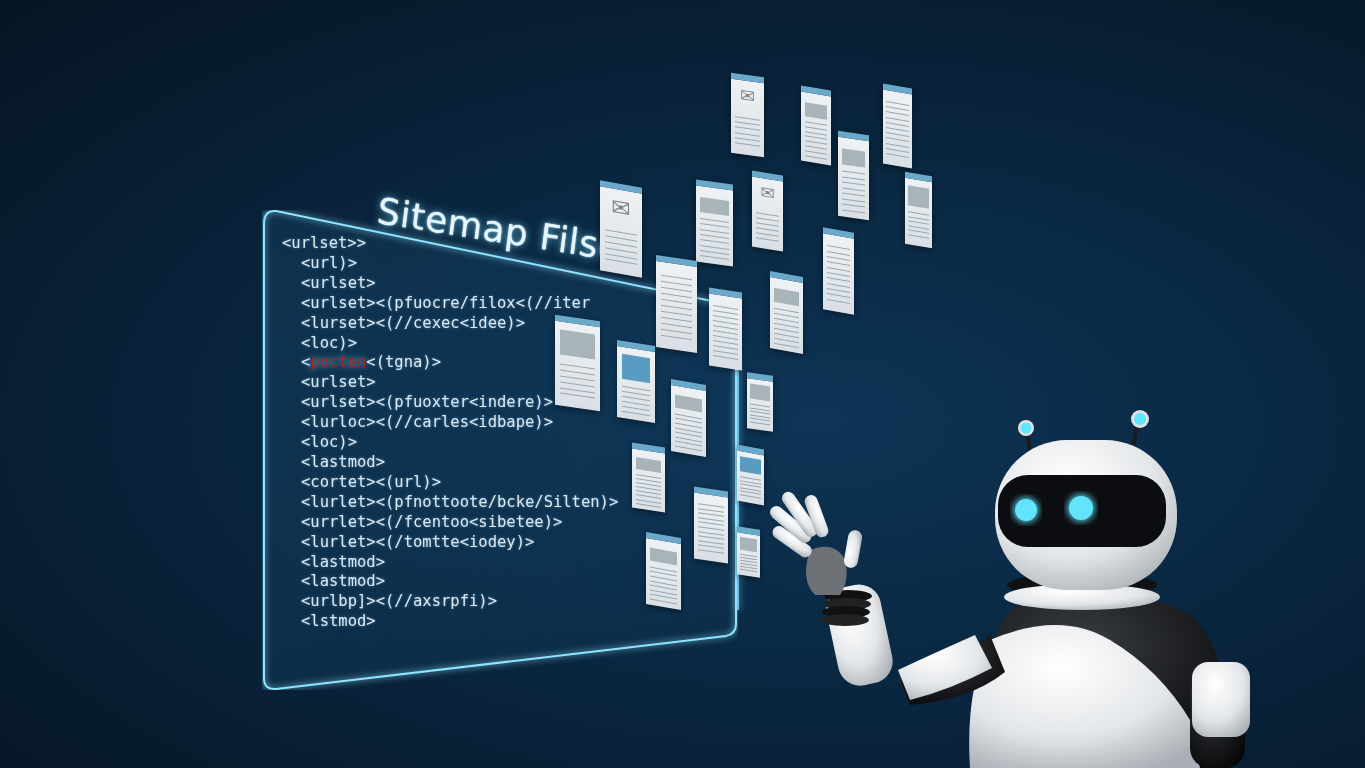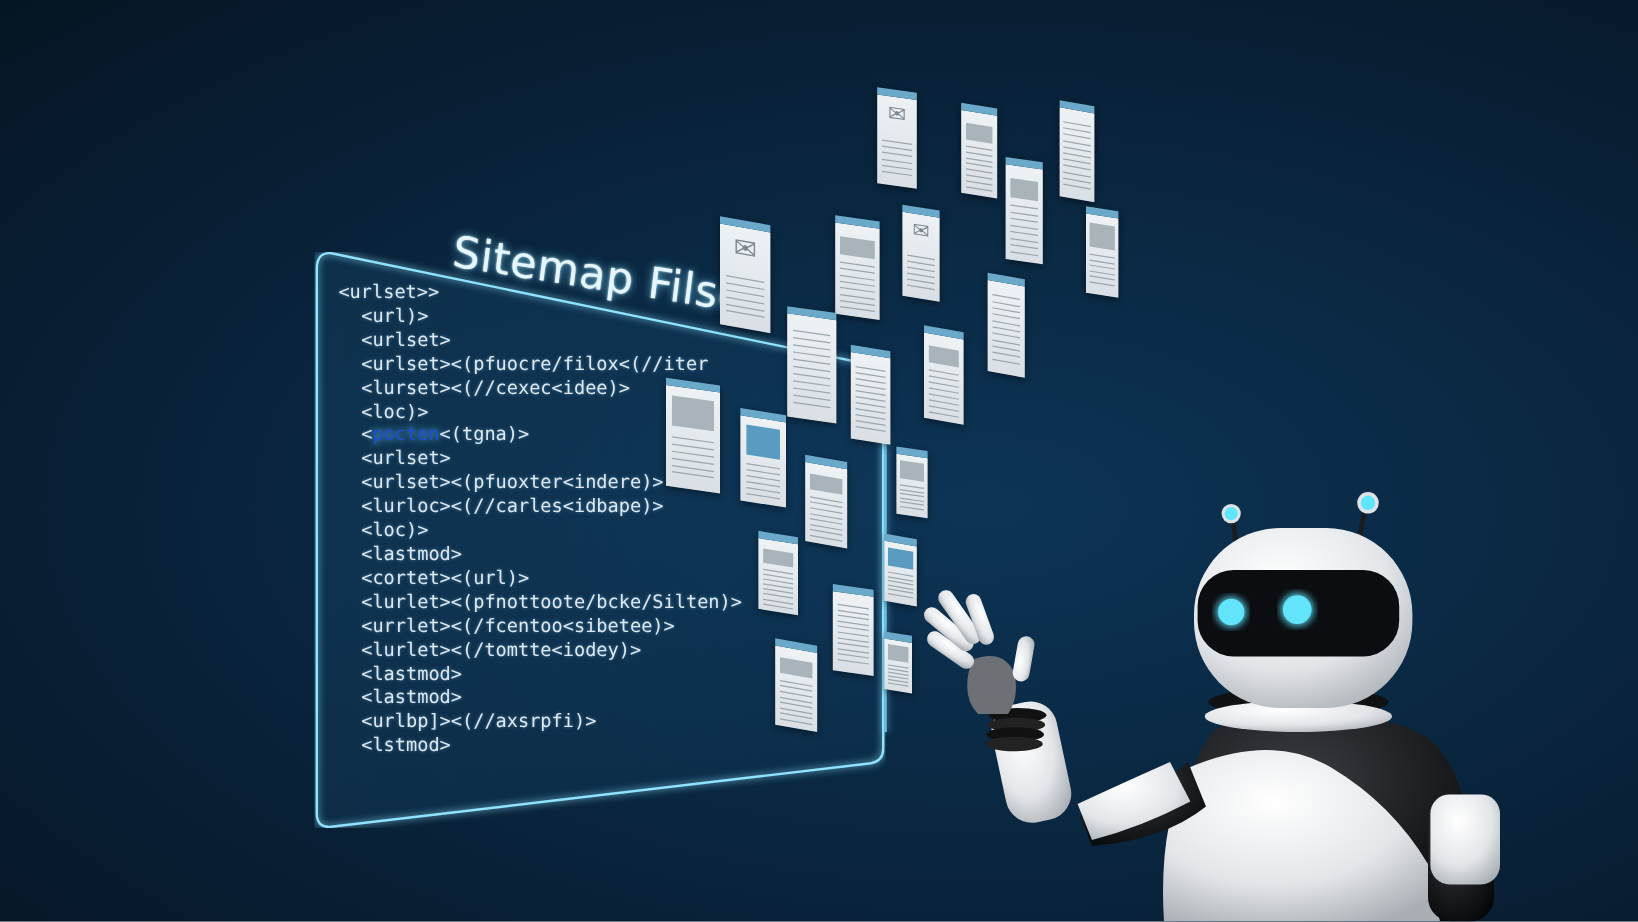--- a/index.html
+++ b/index.html
@@ -39,21 +39,21 @@
     left: 282px; top: 234px;
     font-family: "DejaVu Sans Mono", monospace;
     font-size: 15.5px;
     line-height: 19.9px;
     color: #dbe9f3;
     text-shadow: 0 0 3px rgba(170,220,255,0.45);
     white-space: pre;
   }
   .code-line { display: block; }
   .code-line.indent { padding-left: 19px; }
-  .code-line .hl { color: #1d4ed8; text-shadow: 0 0 6px rgba(120,220,255,0.9); }
+  .code-line .hl { color: #b91c1c; text-shadow: 0 0 6px rgba(120,220,255,0.9); }
 
   
   .card {
     position: absolute;
     background: linear-gradient(180deg, #eef2f5, #d9dfe4);
     box-shadow: 0 2px 6px rgba(0,0,0,0.45);
     border-top: 6px solid #6aa9c9;
     overflow: hidden;
   }
   .card .ln {

